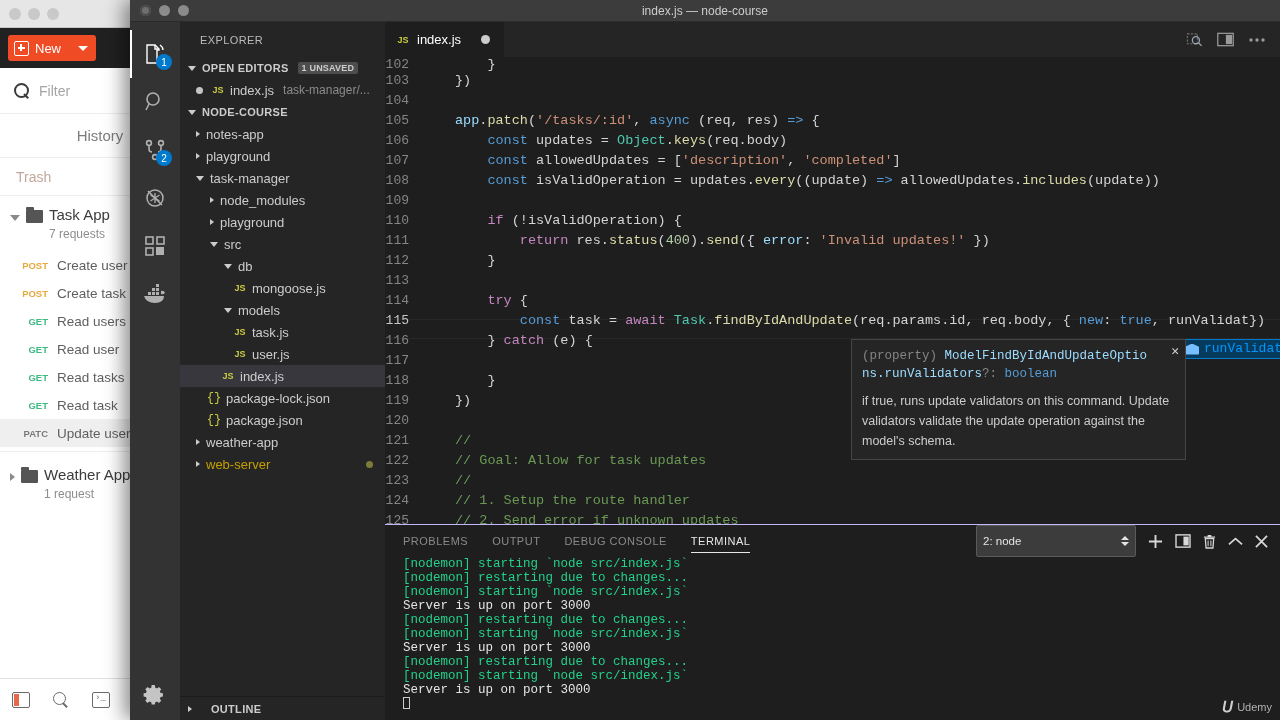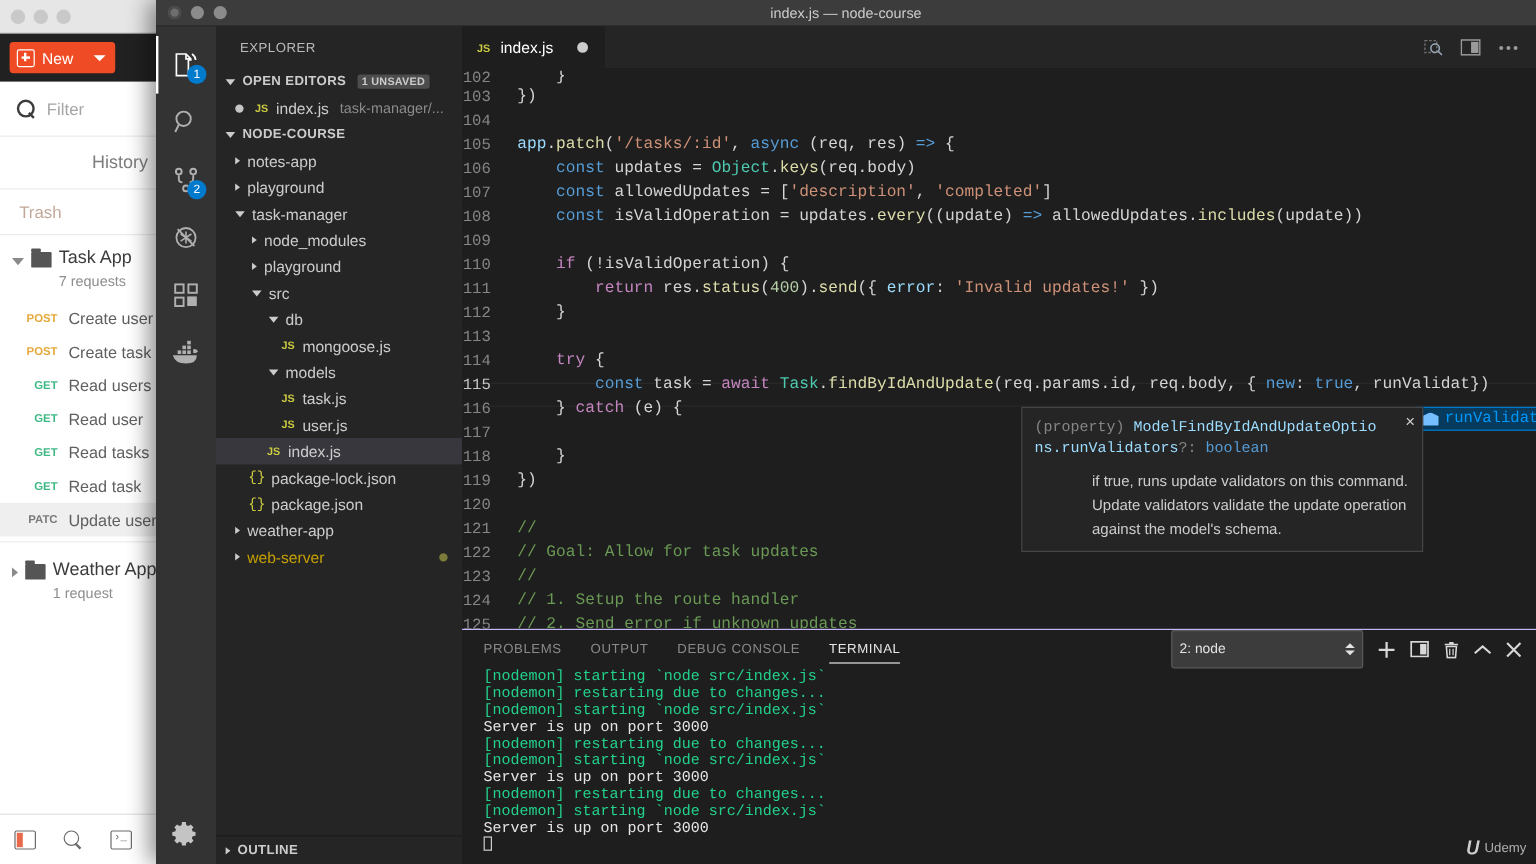--- a/index.html
+++ b/index.html
@@ -212,21 +212,21 @@
   }
   .sb-sub { color: #8b8b8b; font-size: 12px; margin-left: 5px; }
   .sb-folder-label { color: #cccccc; }
   .sb-dot-mod {
     margin-left: auto; margin-right: 12px; width: 7px; height: 7px;
     border-radius: 50%; background: #7b7b3a; flex: none;
   }
   .sb-outline {
     position: absolute; left: 0; bottom: 0; width: 205px; height: 24px;
     background: #252526; border-top: 1px solid #1b1b1b;
-    display: flex; align-items: center; gap: 4px; padding-left: 6px;
+    display: flex; align-items: center; gap: 17px; padding-left: 6px;
     font-size: 11px; font-weight: bold; color: #cccccc; letter-spacing: 0.3px;
   }
 
   
   .editor-area { flex: 1; display: flex; flex-direction: column; min-width: 0; position: relative; }
   .tabbar { height: 35px; background: #252526; display: flex; align-items: stretch; position: relative; }
   .tab {
     background: #1e1e1e; display: flex; align-items: center; gap: 6px;
     padding: 0 12px 0 10px; font-size: 13px; color: #ffffff; min-width: 120px;
     border-right: 1px solid #252526;
@@ -234,21 +234,21 @@
   .tab-dirty { width: 9px; height: 9px; border-radius: 50%; background: #cccccc; margin-left: 14px; }
   .tabbar-actions {
     margin-left: auto; display: flex; align-items: center; gap: 14px; padding-right: 14px;
   }
 
   .code-wrap {
     flex: 1; background: #1e1e1e; position: relative; overflow: hidden;
     font-family: "Liberation Mono", monospace; font-size: 13.5px; line-height: 20px;
   }
   .code-lines { position: relative; padding-top: 2px; }
-  .cline { height: 20px; display: flex; white-space: pre; }
+  .cline { height: 20px; display: flex; white-space: pre; gap: 24px; }
   .lnum {
     width: 46px; flex: none; text-align: right; padding-right: 22px;
     color: #858585; font-size: 13px;
   }
   .lnum.cur { color: #c6c6c6; }
   .ctext { color: #d4d4d4; }
   .cline.cur-line .ctext { }
   
   .t-kw { color: #c586c0; }      
   .t-decl { color: #569cd6; }    
@@ -289,21 +289,21 @@
     color: #cccccc; padding: 7px 10px 8px 10px; width: 335px;
   }
   .hover-sig {
     font-family: "Liberation Mono", monospace; font-size: 12.5px;
     line-height: 18px; color: #9cdcfe; padding-right: 14px;
   }
   .hover-sig .hs-dim { color: #858585; }
   .hover-sig .hs-kw { color: #569cd6; }
   .hover-doc {
     font-family: "Liberation Sans", sans-serif; font-size: 12.5px;
-    line-height: 20px; color: #cccccc; margin-top: 8px; margin-left: 48px;
+    line-height: 20px; color: #cccccc; margin-top: 8px;
   }
   .hover-close {
     position: absolute; right: 6px; top: 5px; font-size: 13px; color: #cfcfcf;
     line-height: 1; cursor: default;
   }
 
   
   .minimap-strip {
     position: absolute; right: 0; top: 0; bottom: 0; width: 14px; background: #1e1e1e;
   }

